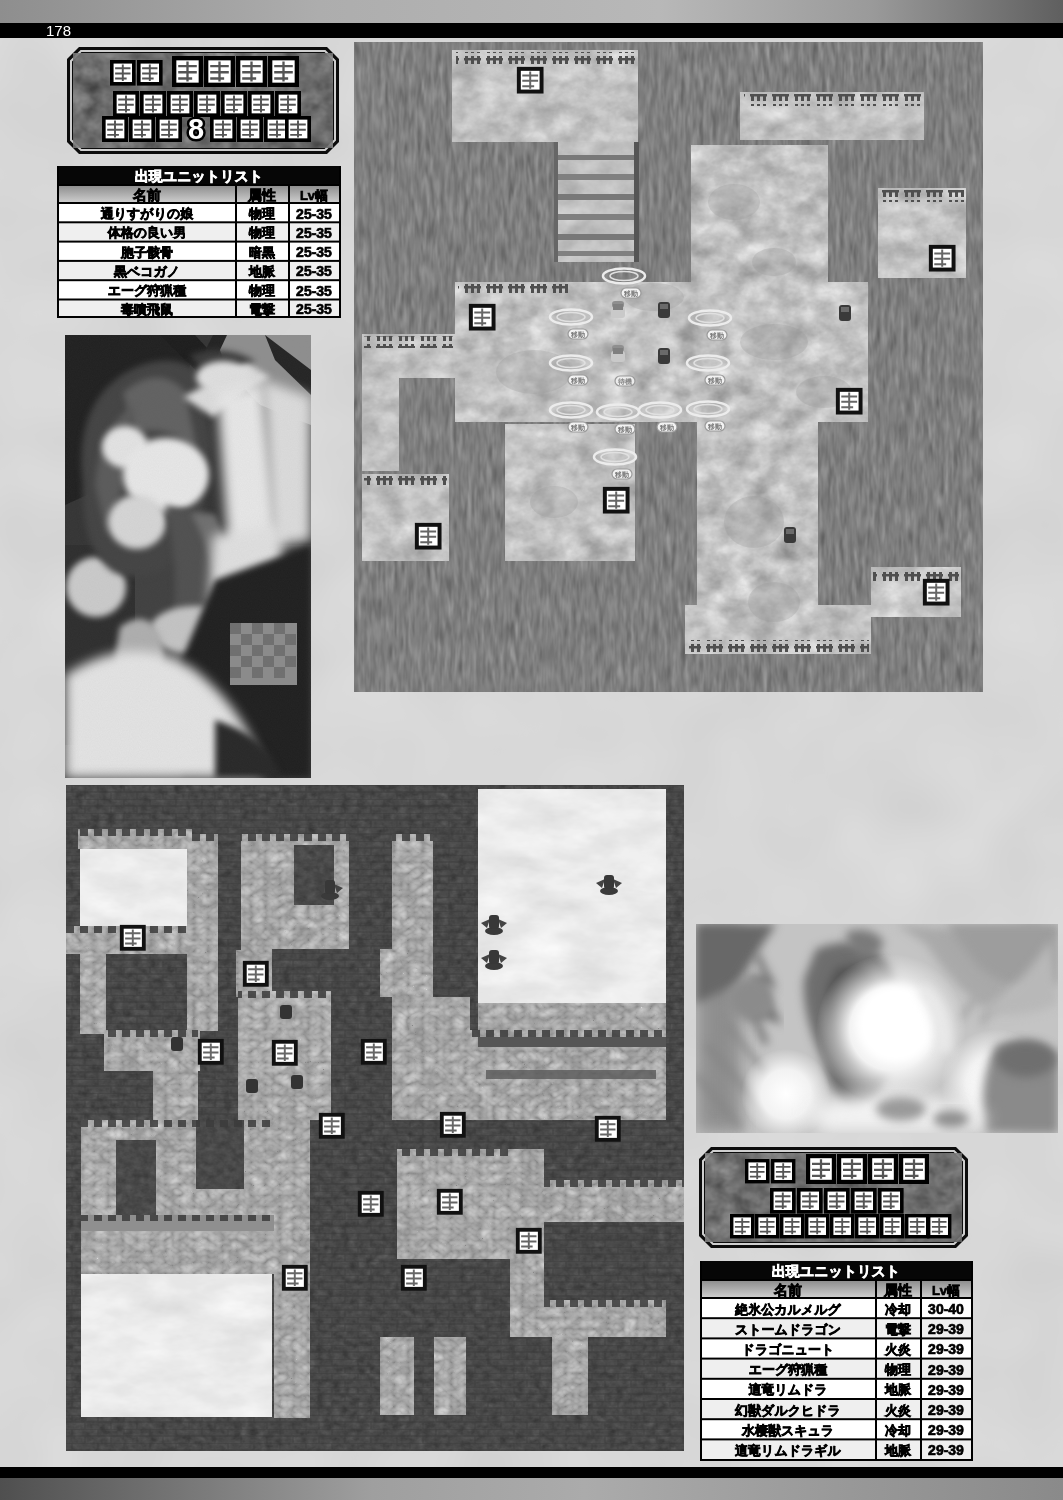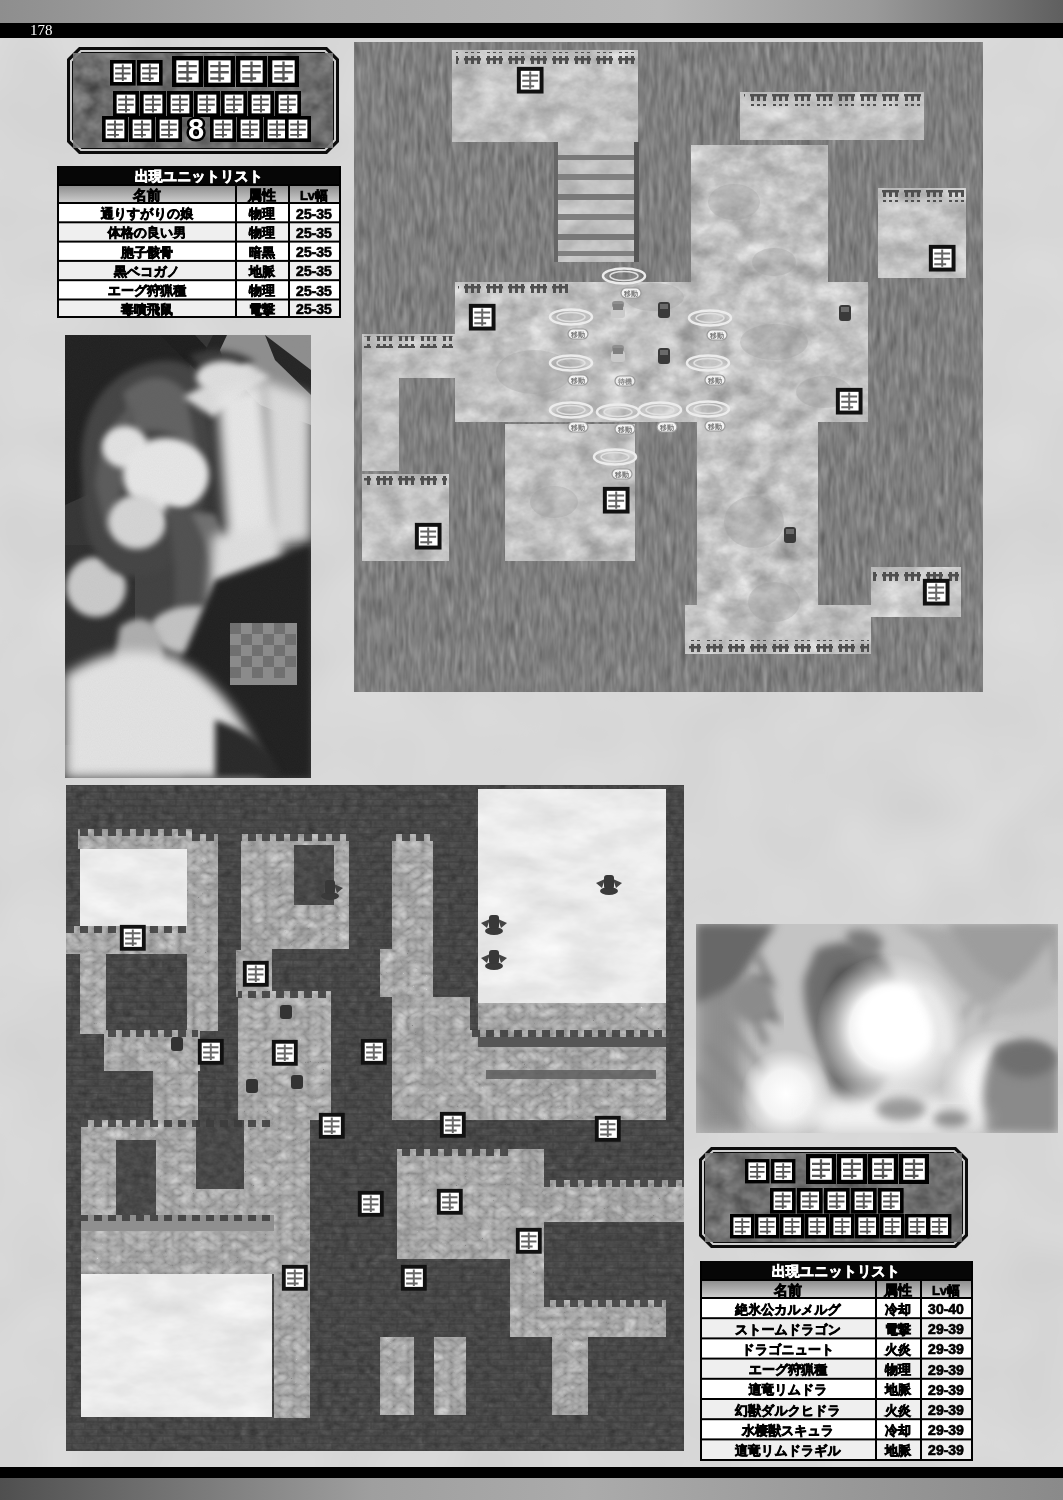--- a/index.html
+++ b/index.html
@@ -17,21 +17,21 @@
   <feColorMatrix type="matrix" values="0.03 0.03 0.03 0 0.8  0.03 0.03 0.03 0 0.8  0.03 0.03 0.03 0 0.8  0 0 0 0 1"></feColorMatrix>
  </filter>
  <rect x="0" y="0" width="1063" height="1500" filter="url(#pagetex)"></rect>
 </svg>
 </div>
 
 <div class="abs" style="left:0;top:0;width:1063px;height:23px;background:linear-gradient(to right,#8e8e8e,#adadad 30%,#b8b8b8 62%,#9a9a9a 82%,#5f5f5f 100%);"></div>
 
 <div class="abs" style="left:0;top:23px;width:1063px;height:15px;background:#000;"></div>
 
-<div class="abs" style="left:30px;top:22px;color:#fff;font-family:Liberation Serif, serif;font-size:15px;">178</div>
+<div class="abs" style="left:46px;top:22px;color:#fff;font-family:Liberation Sans, sans-serif;font-size:15px;">178</div>
 
 <div class="abs" id="titlebox1" style="left:67px;top:47px;width:272px;height:107px;">
 <svg width="272" height="107" xmlns="http://www.w3.org/2000/svg">
  <defs>
   <filter color-interpolation-filters="sRGB" id="damask1" x="0" y="0" width="100%" height="100%">
    <feTurbulence type="fractalNoise" baseFrequency="0.055 0.065" numOctaves="3" seed="7" result="n"></feTurbulence>
    <feColorMatrix in="n" type="matrix" values="0.22 0.22 0.22 0 0.12  0.22 0.22 0.22 0 0.12  0.22 0.22 0.22 0 0.12  0 0 0 0 1"></feColorMatrix>
   </filter>
   <linearGradient id="shine1" x1="0" y1="0" x2="0" y2="1">
    <stop offset="0" stop-color="#ffffff"></stop>

